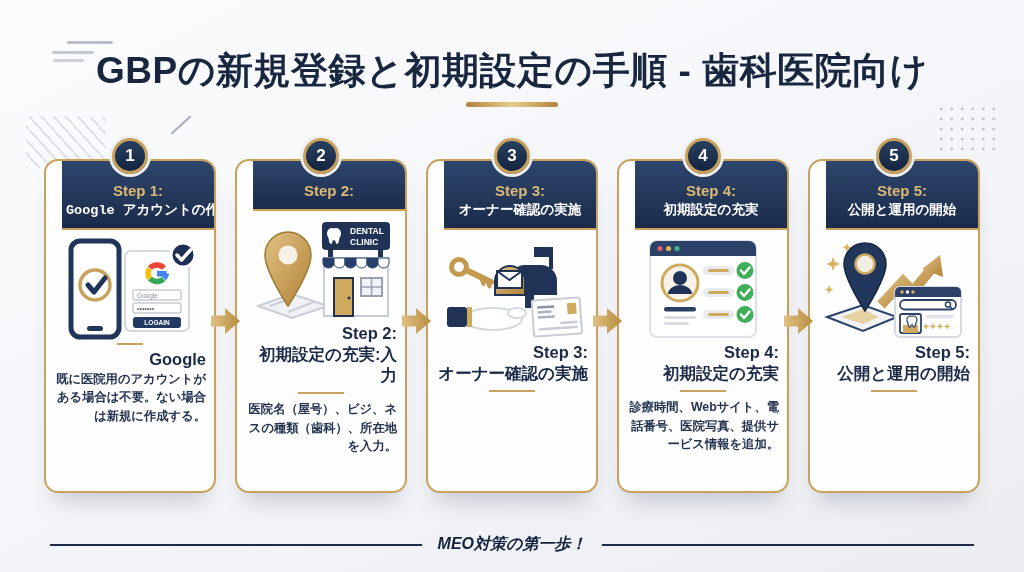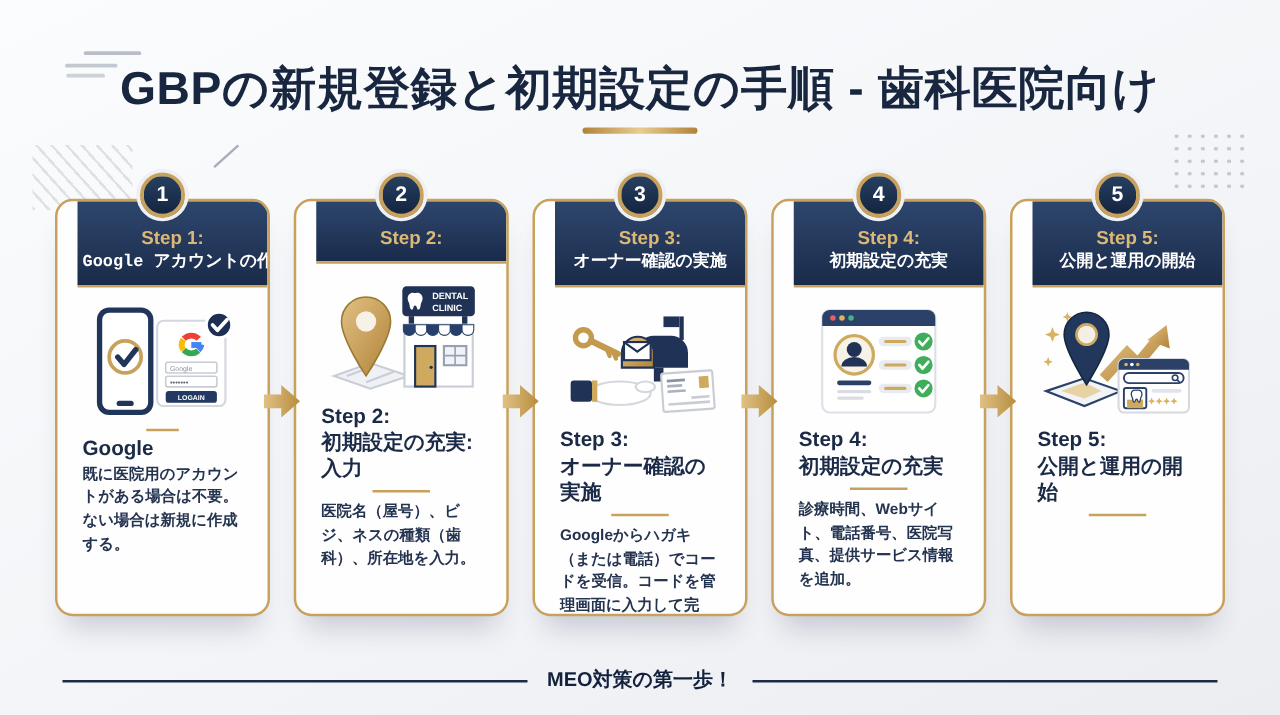--- a/index.html
+++ b/index.html
@@ -56,33 +56,33 @@
     border:2px solid #c8a25c; border-radius:14px; background:#fefefe;
     box-shadow:0 18px 22px -10px rgba(38,52,86,.22);
   }
   .card-header {
     background:linear-gradient(180deg,#2e466d 0%,#1a2b4a 100%);
     border-bottom:2px solid #c8a25c;
     padding:22px 4px 9px; text-align:center;margin-left:16px;
   }
   .header-step  { color:#dcb876; font-size:15px; font-weight:700; line-height:1.1; }
   .header-title { color:#ffffff; font-size:13.5px; font-weight:700; margin-top:3px; line-height:1.2; white-space:nowrap;font-family:Liberation Mono, monospace; }
-  .card-body { padding:6px 20px 12px; text-align:left; }
+  .card-body { padding:6px 8px 12px; text-align:right; }
   .illus { height:106px; display:flex; align-items:center; justify-content:center; }
   .card-title { font-size:16.5px; font-weight:800; color:#1b2a47; line-height:1.28; }
   .gold-divider { width:46px; height:2px; background:#c8a25c; margin:6px auto; }
   .card-1 .gold-divider { margin:1px auto 4px; width:26px; }
   .card-text { font-size:12.3px; font-weight:600; color:#243350; line-height:1.52; }
 
   .arrow { flex:none; width:30px; height:28px; margin:168px -5.5px 0; position:relative; z-index:5; }
 
   
   .footer {
     position:absolute; top:534px; left:0; right:0; padding:0 44px;
-    display:flex; align-items:center; justify-content:center; gap:16px;
+    display:flex; align-items:center; justify-content:center; gap:16px;font-style:italic;
   }
   .footer-line { flex:1; max-width:372px; height:2px; background:#1c2b4a; }
   .footer-text { font-size:16px; font-weight:800; color:#12223d; white-space:nowrap; }
 </style>
 </head>
 <body>
 
 <svg width="0" height="0" style="position:absolute">
   <defs>
     <linearGradient id="gg" x1="0" y1="0" x2="1" y2="1">
@@ -258,21 +258,20 @@
               <rect x="123" y="85" width="17" height="2.5" fill="#c9ccd4"></rect>
               <rect x="101" y="90" width="39" height="2.5" fill="#c9ccd4"></rect>
             </g>
           </svg>
         </div>
         <div class="card-title">
           <span>Step 3:</span><br>
           <span>オーナー確認の実施</span>
         </div>
         <div class="gold-divider"></div>
-        <div class="card-text">Googleからハガキ（または電話）でコードを受信。コードを管理画面に入力して完了。</div>
       </div>
     </div>
   </div>
 
   <div class="arrow">
     <svg viewBox="0 0 30 28" width="30" height="28">
         <polygon points="0,8.5 14,8.5 14,1 29,14 14,27 14,19.5 0,19.5" fill="url(#ag)"></polygon>
       </svg>
   </div>
 

